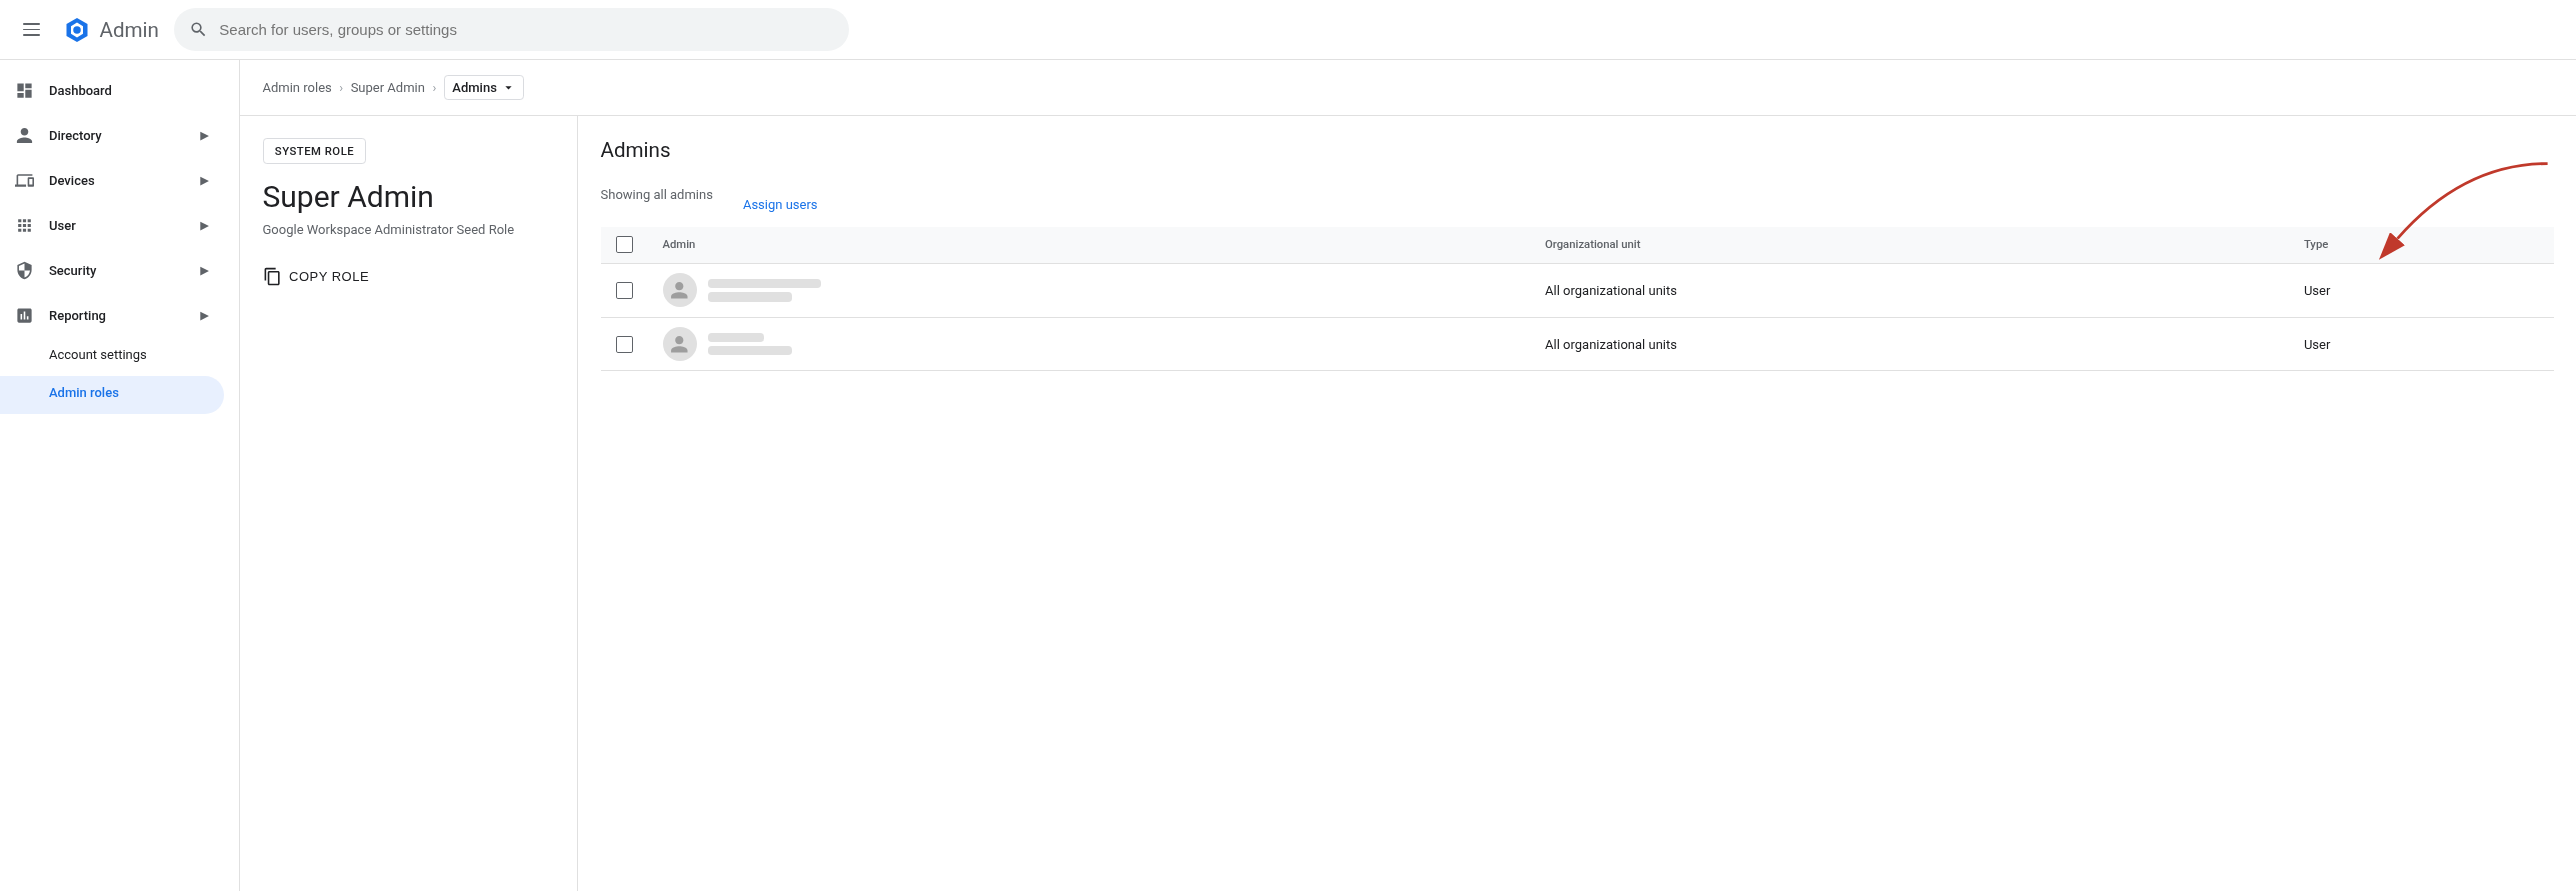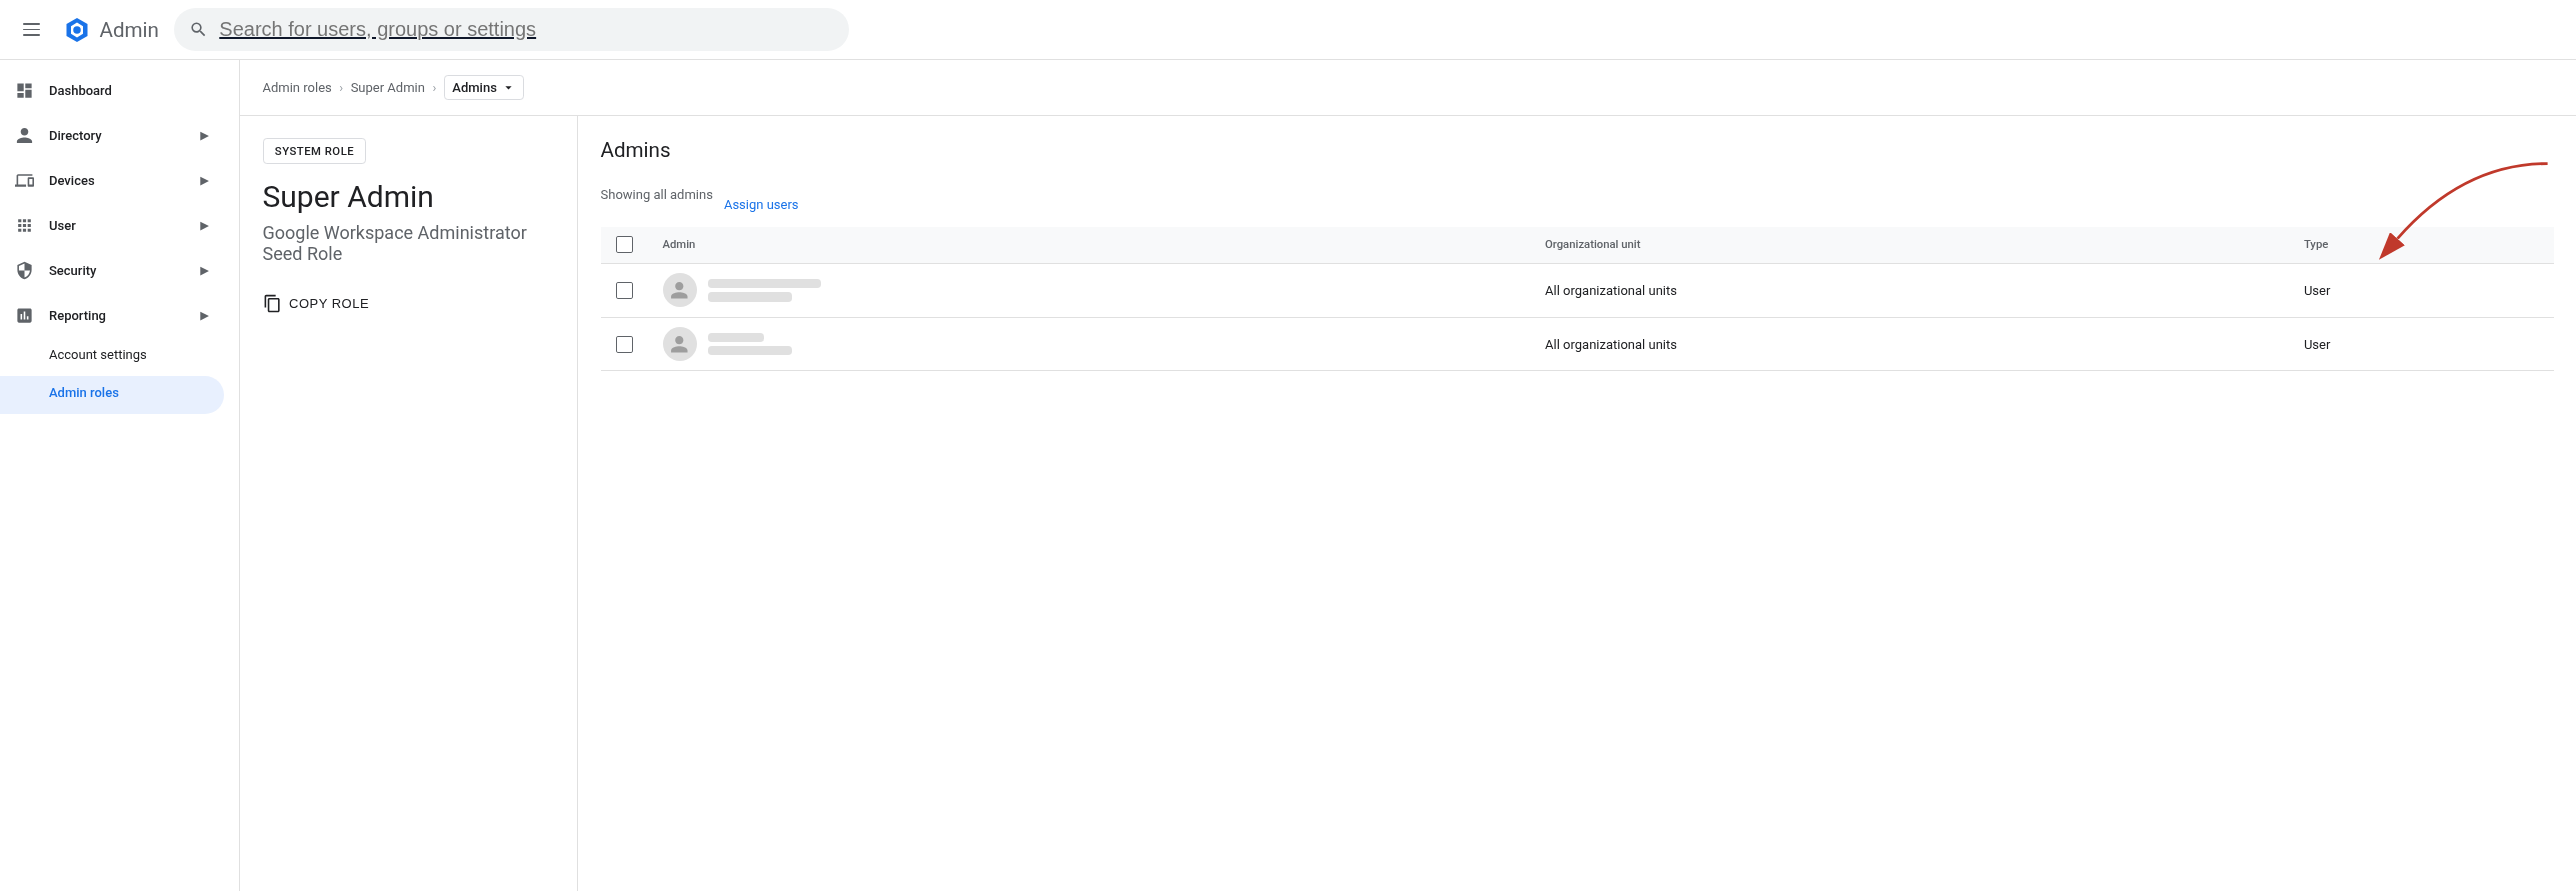--- a/index.html
+++ b/index.html
@@ -10,21 +10,21 @@
       display: flex; align-items: center; height: 60px; padding: 0 15px; border-bottom: 0.9px solid #e0e0e0; flex-shrink: 0; gap: 15px;
     }
     .hamburger { display: flex; flex-direction: column; gap: 3.8px; cursor: pointer; padding: 7.5px; }
     .hamburger span { display: block; width: 17px; height: 1.9px; background: #5f6368; border-radius: 0.9px; }
     .logo-area { display: flex; align-items: center; gap: 7.5px; }
     .logo-hex { width: 30px; height: 30px; }
     .logo-text { font-size: 20.6px; font-weight: 400; color: #5f6368; }
     .search-bar {
       flex: 1; max-width: 675px; display: flex; align-items: center; background: #f1f3f4; border-radius: 22.5px; padding: 0 15px; height: 43px; gap: 11.3px;
     }
-    .search-bar input { border: none; background: transparent; outline: none; font-size: 20px; color: #0f172a; width: 100%; text-decoration: underline; }
+    .search-bar input { border: none; background: transparent; outline: none; font-size: 15px; color: #0f172a; width: 100%; }
     .search-icon-svg { color: #5f6368; flex-shrink: 0; }
 
     
     .layout { display: flex; flex: 1; overflow: hidden; }
 
     
     .sidebar { width: 240px; flex-shrink: 0; overflow-y: auto; border-right: 0.9px solid #e0e0e0; padding: 7.5px 0; }
     .sidebar-item {
       display: flex; align-items: center; gap: 15px; padding: 0 15px; height: 45px; cursor: pointer; border-radius: 0 22.5px 22.5px 0; margin-right: 15px;
       font-size: 13px; color: #202124; font-weight: 500; text-align: center;
@@ -52,30 +52,30 @@
     
     .content-area { display: flex; flex: 1; gap: 0; }
 
     
     .left-panel { width: 338px; flex-shrink: 0; padding: 22.5px; border-right: 0.9px solid #e0e0e0; }
     .system-role-badge {
       display: inline-flex; align-items: center; border: 0.9px solid #dadce0; border-radius: 3.8px; padding: 5.6px 11.3px;
       font-size: 11.3px; font-weight: 500; color: #202124; letter-spacing: 0.5px; margin-bottom: 15px;
     }
     .role-title { font-size: 30px; font-weight: 400; color: #202124; margin-bottom: 7.5px; }
-    .role-desc { font-size: 18px; color: #5f6368; margin-bottom: 22.5px; }
+    .role-desc { font-size: 13px; color: #5f6368; margin-bottom: 22.5px; }
     .copy-role-btn {
       display: flex; align-items: center; gap: 7.5px; border: none; background: transparent; cursor: pointer;
       font-size: 13px; color: #202124; font-weight: 500; padding: 7.5px 0; letter-spacing: 0.5px;
     }
 
     
     .right-panel { flex: 1; padding: 22.5px; position: relative; }
     .admins-title { font-size: 20.6px; font-weight: 400; color: #202124; margin-bottom: 15px; }
-    .admins-toolbar { display: flex; align-items: center; gap: 11px; margin-bottom: 15px; }
+    .admins-toolbar { display: flex; align-items: center; gap: 30px; margin-bottom: 15px; }
     .showing-text { font-size: 13px; color: #5f6368; }
     .assign-users-link { font-size: 13px; color: #1a73e8; cursor: pointer; text-decoration: none; margin-top: 20px; }
 
     
     .admins-table { width: 100%; border-collapse: collapse; }
     .admins-table th {
       text-align: left; padding: 9.4px 15px; font-size: 11.3px; font-weight: 500; color: #5f6368;
       border-bottom: 0.9px solid #e0e0e0; background: #f8f9fa;
     }
     .admins-table td { padding: 9.4px 15px; border-bottom: 0.9px solid #e0e0e0; vertical-align: middle; }

